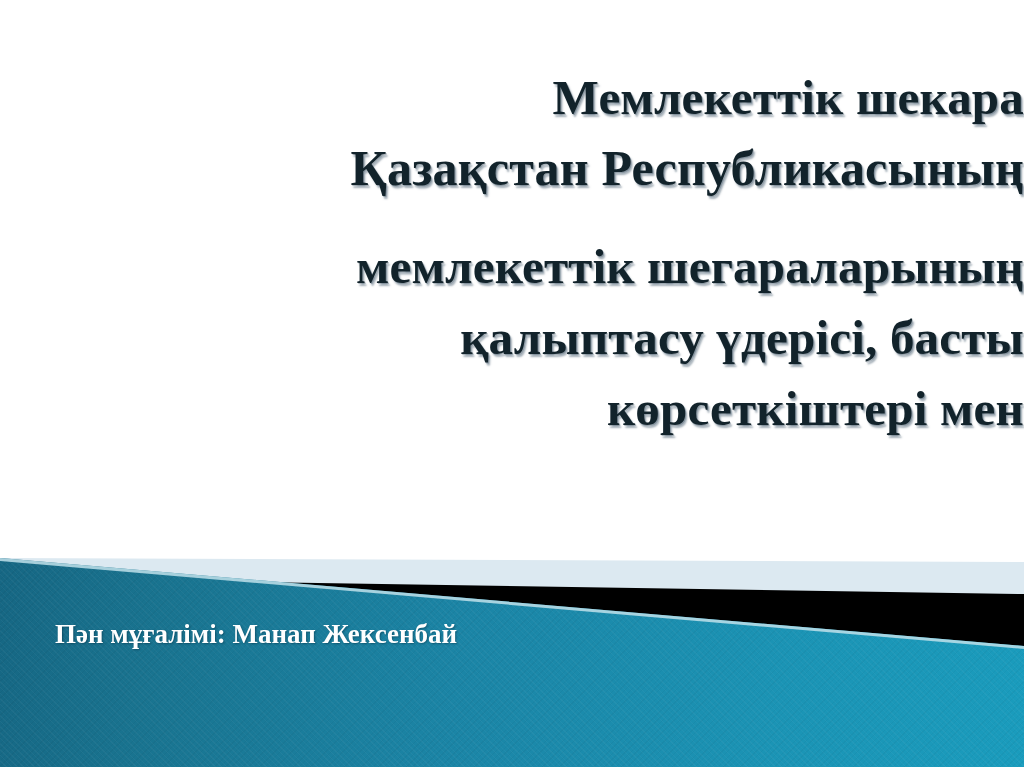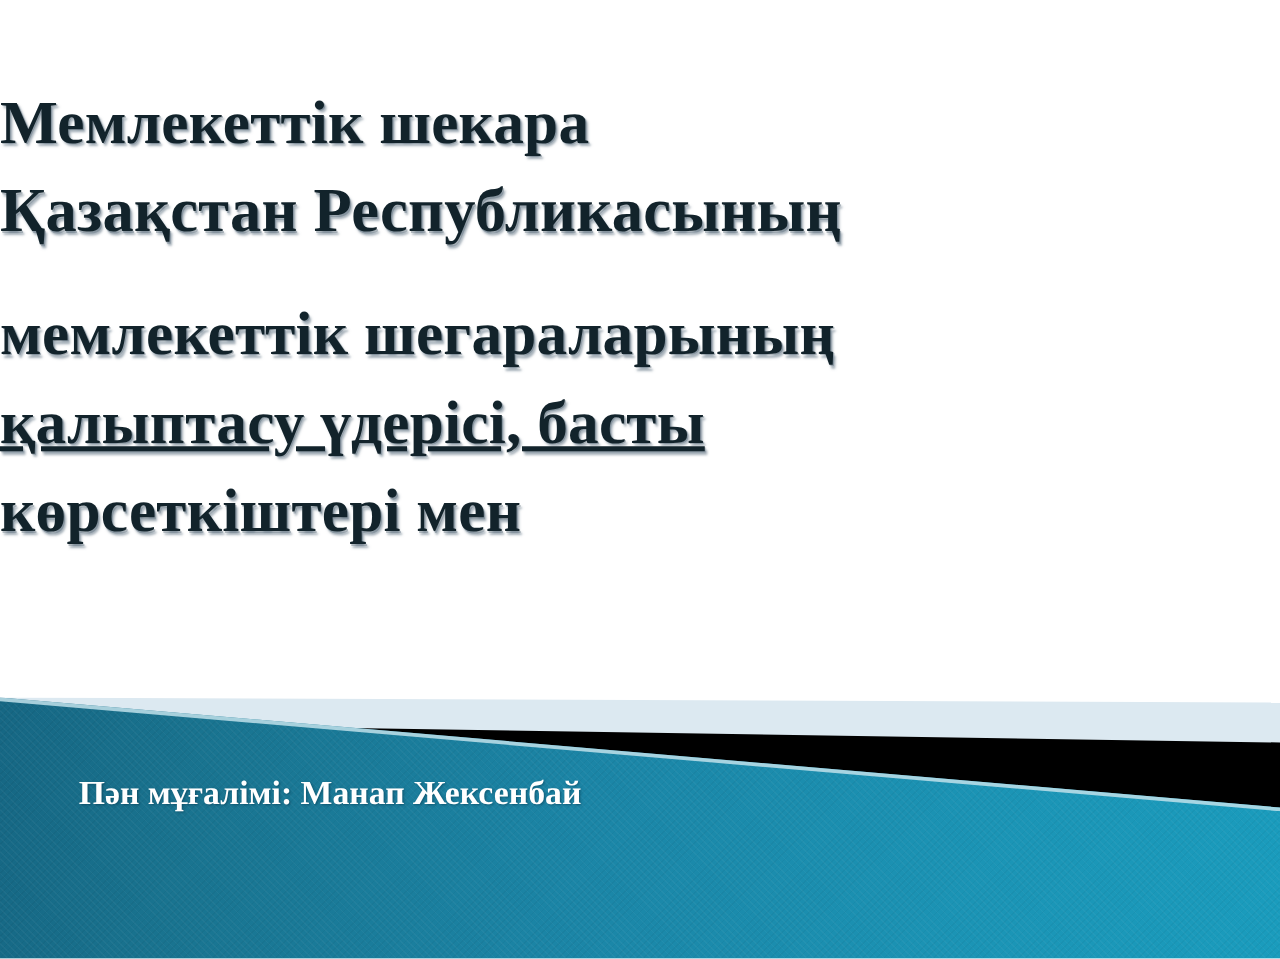--- a/index.html
+++ b/index.html
@@ -15,39 +15,39 @@
     background: #ffffff;
     font-family: "Liberation Serif", "DejaVu Serif", serif;
   }
 
   
   #title-block {
     position: absolute;
     left: 0;
     top: 62px;
     width: 1024px;
-    text-align: left;
+    text-align: right;
     z-index: 5;
   }
   .title-line {
     display: block;
     font-family: "Liberation Serif", "DejaVu Serif", serif;
     font-weight: bold;
     font-size: 50px;
     line-height: 71px;
     letter-spacing: 0.2px;
     color: #12232b;
     white-space: nowrap;
     text-shadow: 2px 3px 2px rgba(90,110,125,0.55),
                  1px 1px 0px rgba(60,80,95,0.35);
   }
   .tl-1 { font-size: 49px; }
   .tl-2 { font-size: 50px; }
   .tl-3 { font-size: 49px; margin-top: 27px; }
-  .tl-4 { font-size: 49px; text-decoration: underline; }
+  .tl-4 { font-size: 49px; }
   .tl-5 { font-size: 49px; }
   .tl-6 { font-size: 49px; }
 
   
   #band-group {
     position: absolute;
     left: 0;
     top: 0;
     width: 1024px;
     height: 767px;
@@ -96,21 +96,21 @@
     left: 0; top: 0;
     width: 1024px; height: 767px;
     background: #bfe0ea;
     clip-path: polygon(0 558px, 1024px 646px, 1024px 649px, 0 561px);
     opacity: 0.85;
   }
 
   
   #subtitle-block {
     position: absolute;
-    left: 63px;
+    left: 55px;
     top: 615px;
     width: 820px;
     z-index: 6;
   }
   .subtitle-line {
     display: block;
     font-family: "Liberation Serif", "DejaVu Serif", serif;
     font-weight: bold;
     font-size: 27px;
     line-height: 39px;

